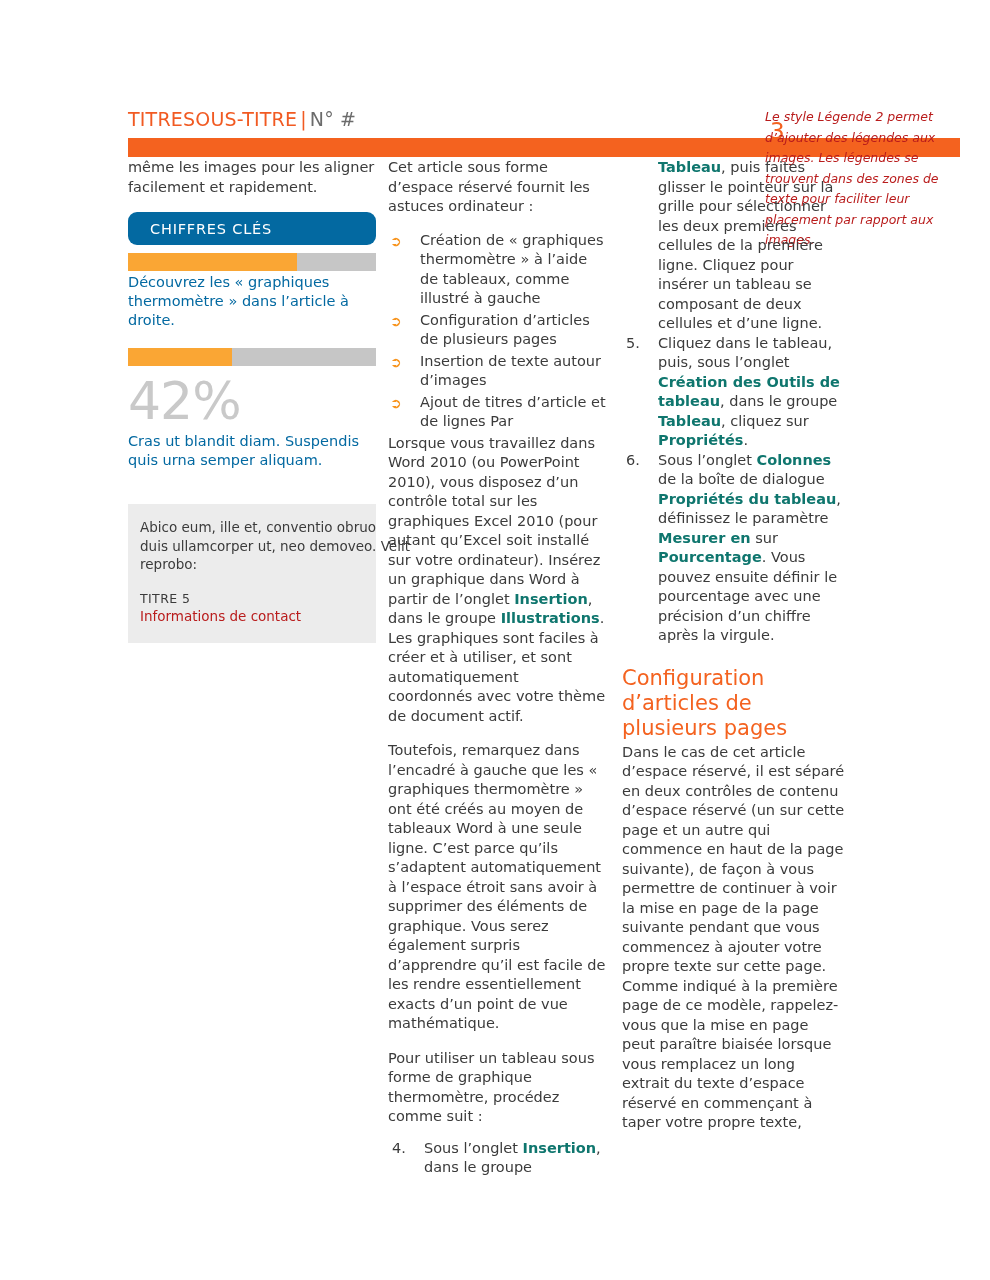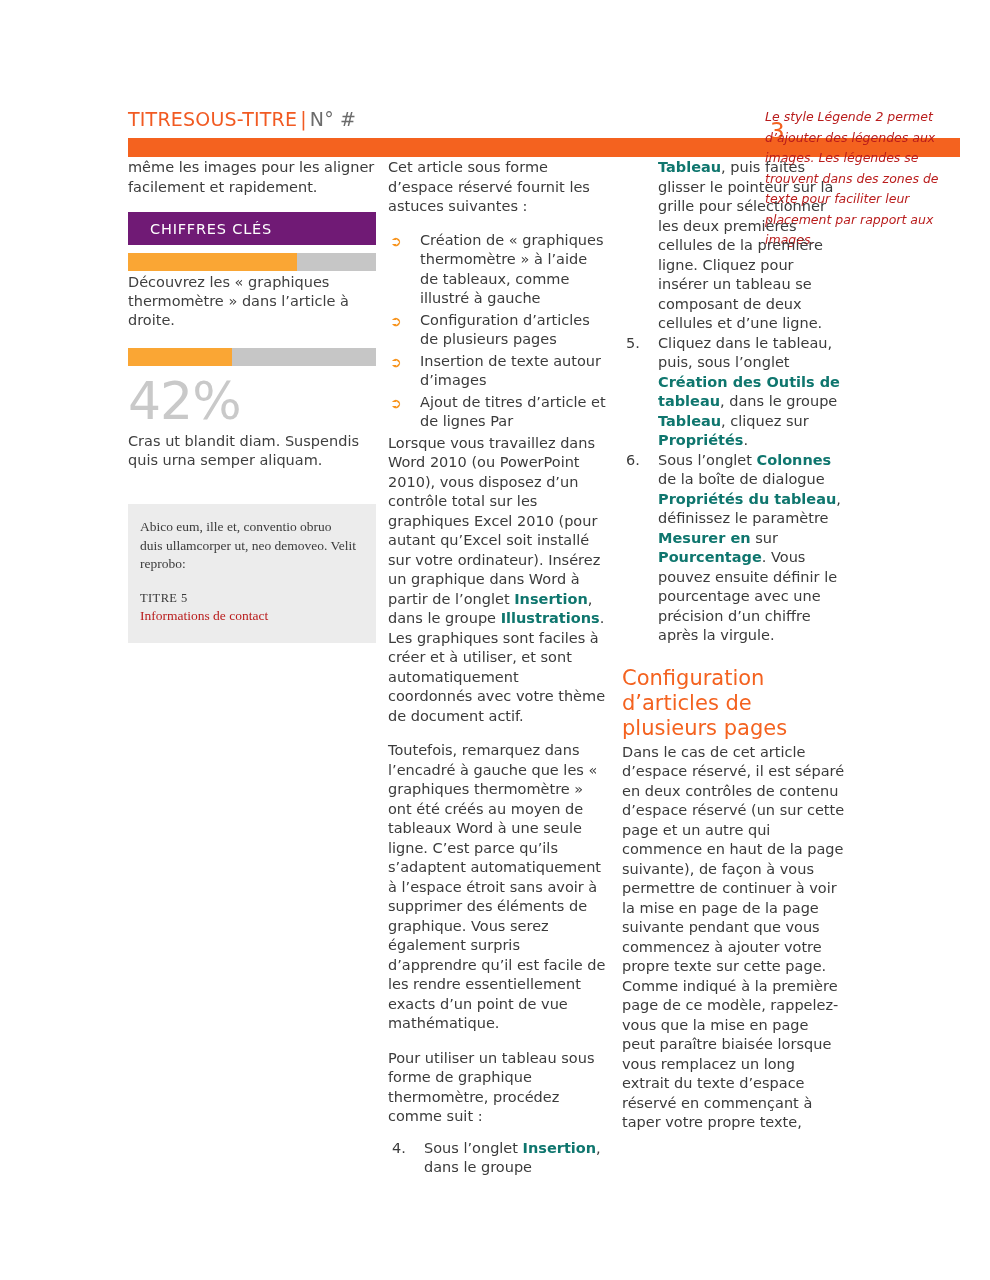--- a/index.html
+++ b/index.html
@@ -92,27 +92,28 @@
 
   .body-text {
     font-size: 14.5px;
     line-height: 19.5px;
     color: #3b3b3b;
     margin: 0 0 15px 0;
   }
 
   
   .kf-header {
-    background: #701a75;
+    background: #0369a1;
     color: #ffffff;
     font-size: 14.5px;
     letter-spacing: 0.8px;
     padding: 9px 0 9px 22px;
     box-sizing: border-box;
     height: 33px;
+    border-radius: 9px;
   }
   .bar-track {
     height: 18px;
     background: #c6c6c6;
     margin-top: 8px;
     position: relative;
   }
   .bar-fill {
     height: 18px;
     background: #faa634;
@@ -120,21 +121,21 @@
   .big-pct {
     font-size: 52px;
     color: #c9c9c9;
     line-height: 58px;
     margin-top: 6px;
     letter-spacing: -1px;
   }
   .pct-caption {
     font-size: 14.5px;
     line-height: 19px;
-    color: #404040;
+    color: #0369a1;
     margin-top: 2px;
   }
 
   
   .info-wrap {
     margin-top: 34px;
     position: relative;
   }
   .info-header {
     background: #faa634;
@@ -143,21 +144,20 @@
     letter-spacing: 0.8px;
     padding: 9px 0 9px 12px;
     box-sizing: border-box;
     height: 31px;
   }
   .info-body {
     background: #ececec;
     padding: 14px 12px 18px 12px;
     box-sizing: border-box;
     min-height: 96px;
-    font-family: Liberation Serif, serif;
   }
   .info-para {
     font-size: 13.5px;
     line-height: 18.5px;
     color: #3b3b3b;
     margin: 0;
     white-space: nowrap;
   }
   .info-contact {
     margin-top: 16px;
@@ -283,21 +283,21 @@
         <div class="info-contact">
           <div class="info-title5">TITRE 5</div>
           <div class="info-contact-line">Informations de contact</div>
         </div>
       </div>
     </div>
   </div>
 
   <div class="col col-mid">
 
-    <p class="body-text" style="margin-bottom:6px;">Cet article sous forme d’espace réservé fournit les astuces suivantes :</p>
+    <p class="body-text" style="margin-bottom:6px;">Cet article sous forme d’espace réservé fournit les astuces ordinateur :</p>
 
     <ul class="tips-list">
       <li>
         <span class="tips-bullet">➲</span>
         <span>Création de « graphiques thermomètre » à l’aide de tableaux, comme illustré à gauche</span>
       </li>
       <li>
         <span class="tips-bullet">➲</span>
         <span>Configuration d’articles de plusieurs pages</span>
       </li>

